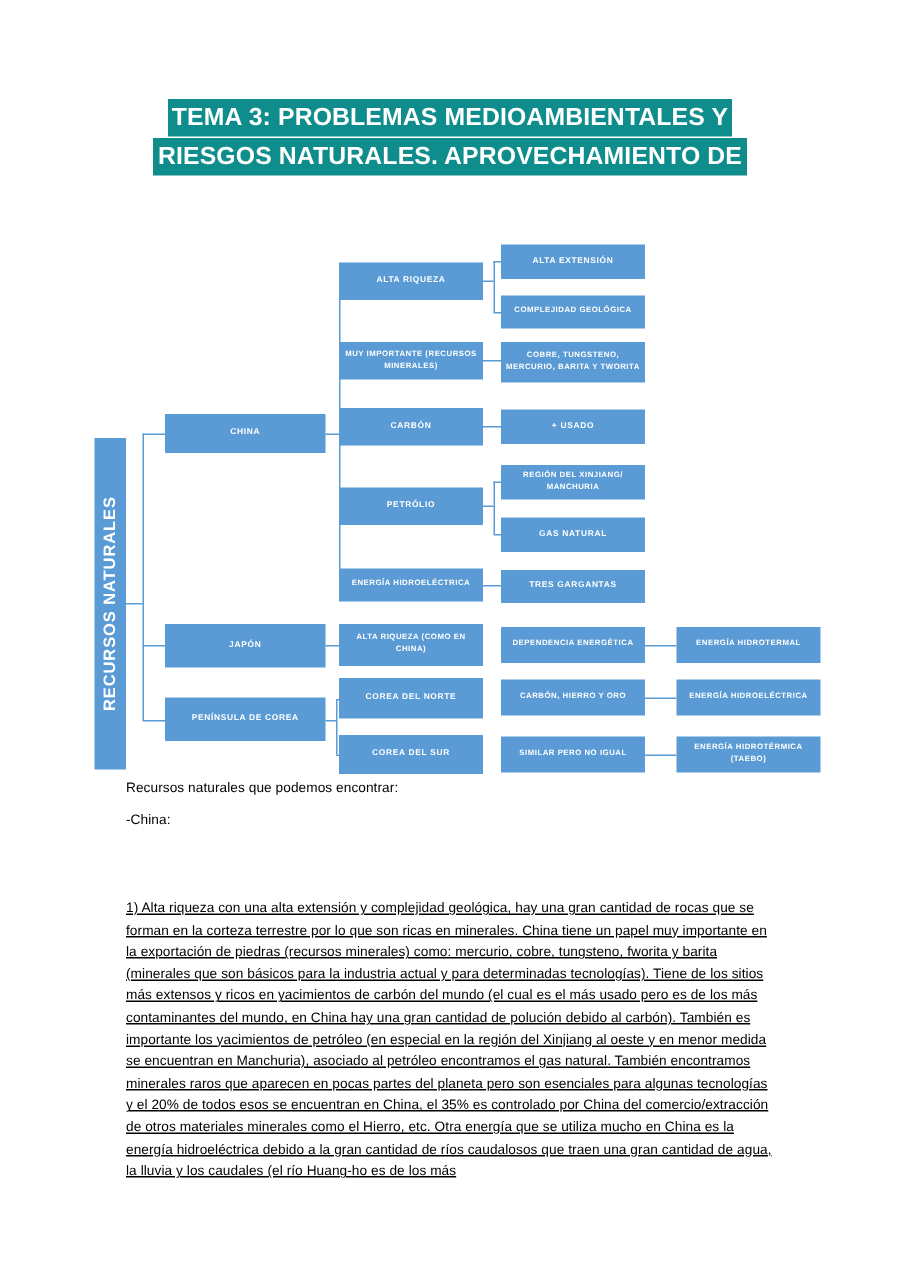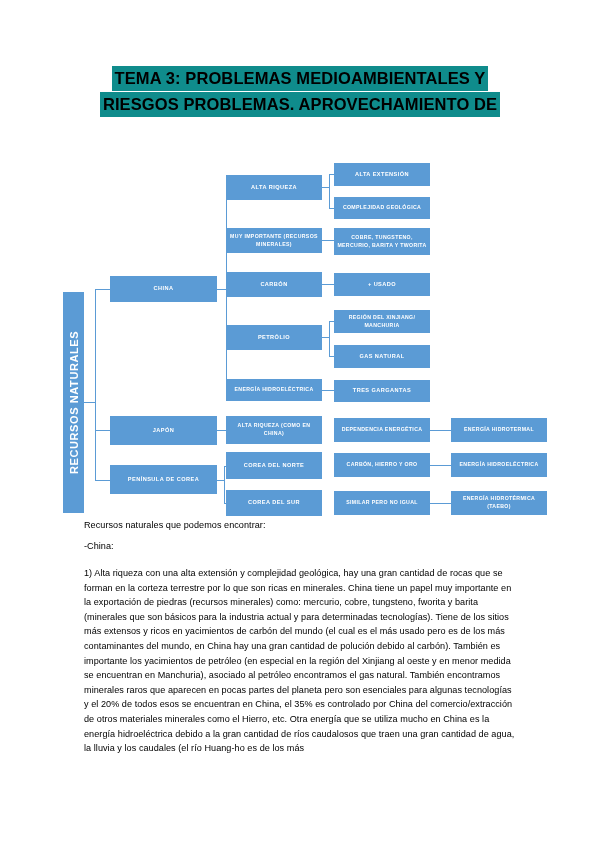--- a/index.html
+++ b/index.html
@@ -21,21 +21,21 @@
   .title-block {
     position: absolute;
     left: 76px;
     top: 66px;
     width: 448px;
     text-align: center;
   }
   .title-line {
     display: inline-block;
     background: #0f8c8c;
-    color: #000000;
+    color: #ffffff;
     font-size: 16.5px;
     font-weight: 600;
     line-height: 25px;
     padding: 0 3px;
     letter-spacing: 0.1px;
     white-space: nowrap;
   }
   .title-row { margin-bottom: 0px; line-height: 26px; }
 
   
@@ -82,30 +82,30 @@
     left: 84px;
     width: 432px;
     font-size: 9.1px;
     line-height: 14.6px;
     color: #000000;
     text-align: left;
     letter-spacing: 0.05px;
   }
   .p-lead  { top: 518px; }
   .p-china { top: 539px; }
-  .p-main  { top: 566px; }
+  .p-main  { top: 598px; text-decoration: underline; }
 </style>
 </head>
 <body>
 
 <div id="page">
 
   <div class="title-block">
     <div class="title-row"><span class="title-line">TEMA 3:  PROBLEMAS MEDIOAMBIENTALES Y</span></div>
-    <div class="title-row"><span class="title-line">RIESGOS PROBLEMAS. APROVECHAMIENTO DE</span></div>
+    <div class="title-row"><span class="title-line">RIESGOS NATURALES. APROVECHAMIENTO DE</span></div>
   </div>
 
   <div class="diagram">
 
     <div class="vnode" style="left:63px; top:292px; width:21px; height:221px;">RECURSOS NATURALES</div>
 
     <div class="conn h" style="left:84px; top:402px; width:11px;"></div>
     <div class="conn v" style="left:95px; top:289px; height:191px;"></div>
     <div class="conn h" style="left:95px; top:289px; width:15px;"></div>
     <div class="conn h" style="left:95px; top:430px; width:15px;"></div>

